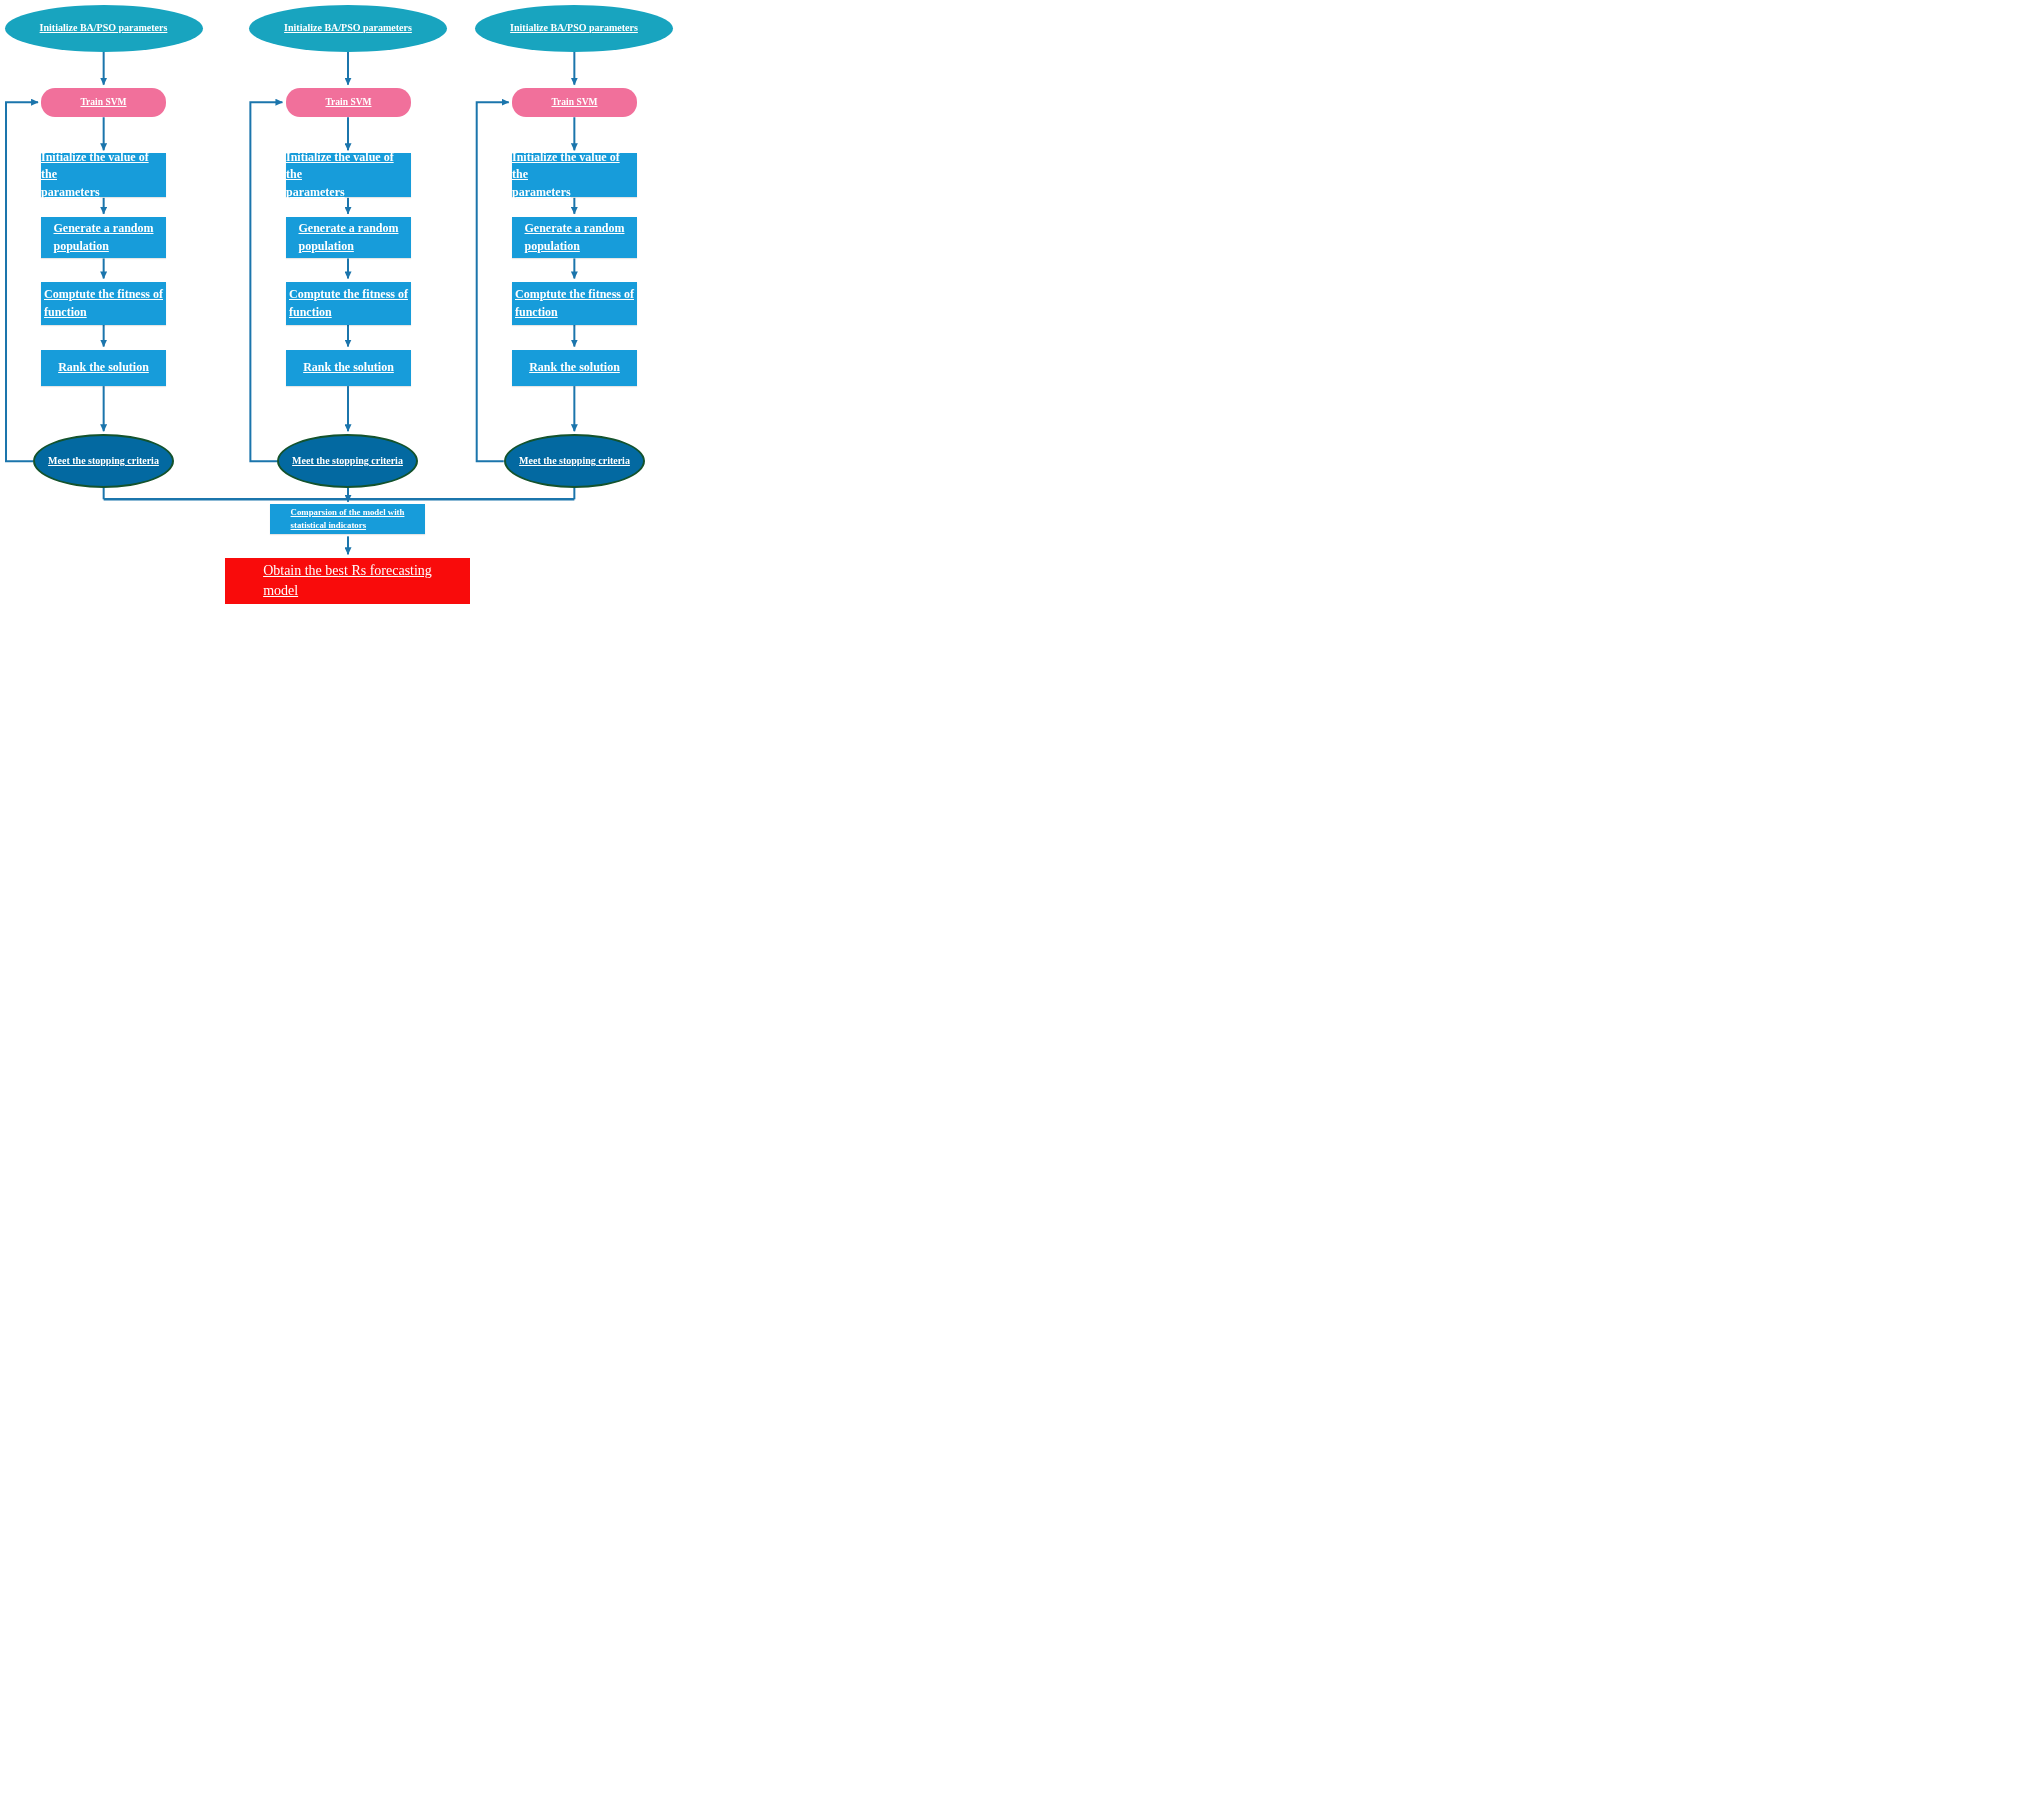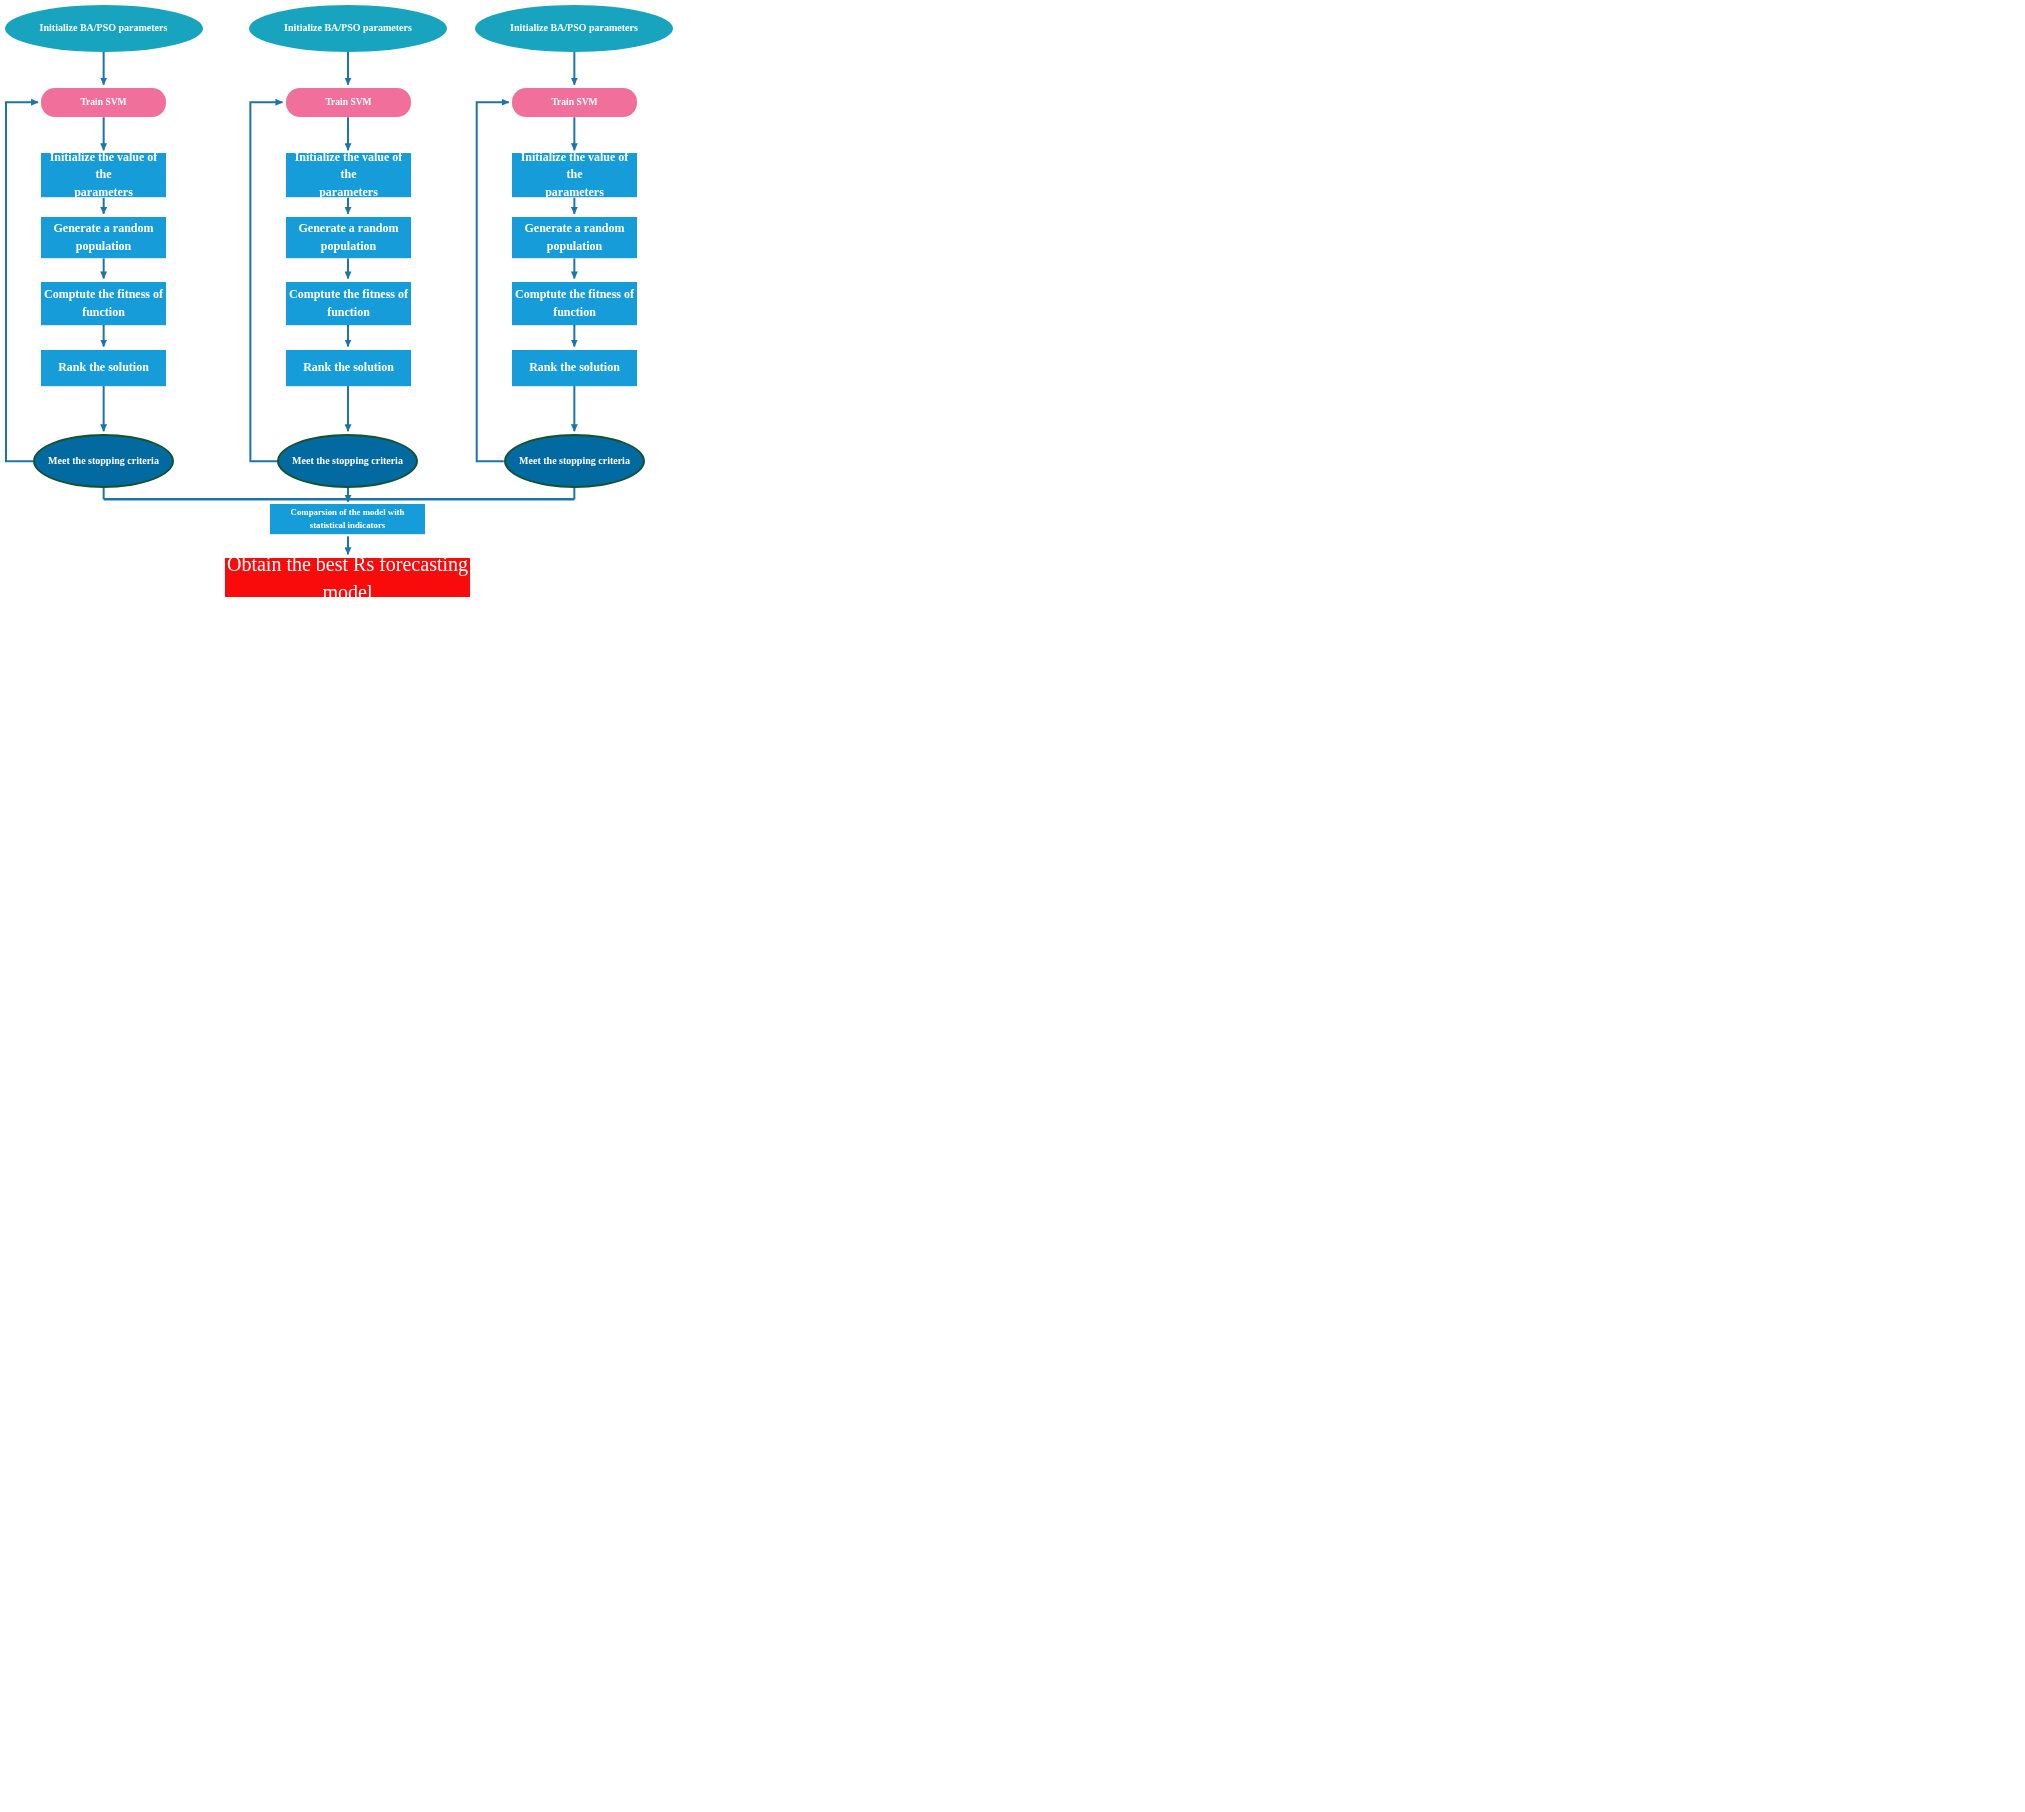--- a/index.html
+++ b/index.html
@@ -10,23 +10,24 @@
     background:#ffffff;
     font-family:"Liberation Serif","DejaVu Serif",serif;
     overflow:hidden;
   }
   .wires{position:absolute;left:0;top:0;width:675px;height:604px;z-index:0;}
   .connector{stroke:#1B75AC;stroke-width:4;fill:none;}
   .connector.bus{stroke-width:5;}
   .node{
     position:absolute;z-index:1;
     display:flex;align-items:center;justify-content:center;
-    text-align:center;color:#ffffff;font-weight:bold;
+    color:#ffffff;font-weight:bold;
     white-space:pre-line;line-height:1.45;
     box-sizing:border-box;
+    text-decoration:underline;
   }
   .ellipse-start{
     width:198px;height:47px;background:#18A4BF;border-radius:50%;
     font-size:10px;
   }
   .box-train{
     width:125px;height:29px;background:#F1709B;font-size:9.5px;border-radius:14px;
   }
   .box-step{
     width:125px;background:#179CDA;font-size:12px;
@@ -34,22 +35,22 @@
   }
   .ellipse-stop{
     width:141px;height:54px;background:#0369a1;border-radius:50%;
     border:2px solid #14532d;font-size:10px;
   }
   .box-compare{
     width:155px;height:29.6px;background:#179CDA;font-size:8.8px;
     box-shadow:0 1px 1px rgba(0,0,0,0.10);
   }
   .box-final{
-    width:245px;height:39px;background:#F90B0B;
-    font-size:20px;font-weight:normal;line-height:1.4;
+    width:245px;height:46px;background:#F90B0B;
+    font-size:14px;font-weight:normal;line-height:1.4;
   }
 </style>
 </head>
 <body>
 
 <div class="canvas">
 
   <svg class="wires" viewBox="0 0 1348 1206" xmlns="http://www.w3.org/2000/svg">
     <defs>
       <marker id="ah" markerUnits="userSpaceOnUse" markerWidth="16" markerHeight="14" refX="14" refY="7" orient="auto">

